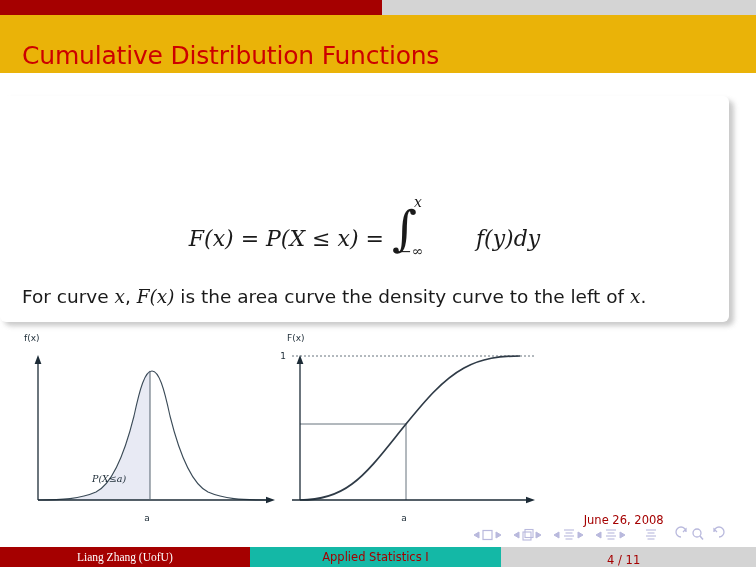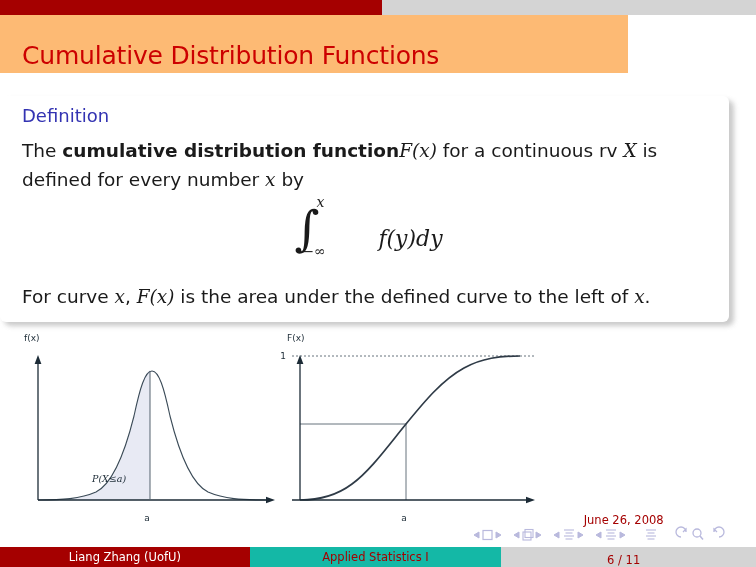--- a/index.html
+++ b/index.html
@@ -28,23 +28,23 @@
     top: 0; left: 0;
     width: 382px;
     height: 15px;
     background: #a50000;
   }
 
   
   .title-band {
     position: absolute;
     top: 15px; left: 0;
-    width: 628px;
+    width: 756px;
     height: 58px;
-    background: #fdba74;
+    background: #eab308;
   }
   .slide-title {
     position: absolute;
     left: 22px;
     top: 26px;
     font-size: 25px;
     color: #cc0000;
     font-family: "DejaVu Sans", "Liberation Sans", sans-serif;
     letter-spacing: -0.2px;
     white-space: nowrap;
@@ -181,20 +181,21 @@
     align-items: center;
     font-size: 11.5px;
     color: #a50000;
     white-space: nowrap;
   }
   .foot-author {
     width: 253px;
     background: #a50000;
     color: #ffffff;
     justify-content: center;
+    font-family: Liberation Serif, serif;
   }
   .foot-course {
     width: 255px;
     background: #14b8a6;
     justify-content: center;
   }
   .foot-right {
     width: 248px;
     background: #d4d4d4;
     justify-content: flex-end;
@@ -210,39 +211,36 @@
   <div class="topbar-red"></div>
 </div>
 
 <div class="title-band">
   <div class="slide-title">Cumulative Distribution Functions</div>
 </div>
 
 <div class="defbox-shadow"></div>
 <div class="defbox">
 
-  <div class="def-head">Definition</div>
-
-  <div class="def-body">
-    <span>The </span><b>cumulative distribution function</b><span class="mi">F(x)</span><span> for a continuous rv </span><span class="mi">X</span><span> is defined for every number </span><span class="mi">x</span><span> by</span>
-  </div>
+
 
   <div class="formula">
     <span class="eqline">
+      <span class="mathvar" style="font-size:22px;">F(x) = P(X ≤ x) =</span>
       <span class="intwrap">
         <span class="intsign">∫</span>
         <span class="intupper">x</span>
         <span class="intlower">−∞</span>
       </span>
       <span class="mathvar" style="font-size:22px;margin-left:34px;">f(y)dy</span>
     </span>
   </div>
 
   <div class="def-tail">
-    <span>For curve </span><span class="mi">x</span><span>, </span><span class="mi">F(x)</span><span> is the area under the defined curve to the left of </span><span class="mi">x</span><span>.</span>
+    <span>For curve </span><span class="mi">x</span><span>, </span><span class="mi">F(x)</span><span> is the area curve the density curve to the left of </span><span class="mi">x</span><span>.</span>
   </div>
 </div>
 
 <div class="figures">
   <svg width="756" height="195" viewBox="0 0 756 195">
 
     <g>
 
       <path d="M 38,170 C 70,170 86,168 100,160 C 116,150 126,120 136,78 C 140,58 144,44 150,40 L 150,170 Z" fill="#e8eaf4" stroke="none"></path>
 
@@ -334,15 +332,15 @@
       <path d="M 249,11 A 5,5 0 1 0 244,6 L 244,3 L 247,6" fill="none" stroke-width="1.3"></path>
     </g>
   </svg>
 </div>
 
 <div class="footer">
   <div class="foot-seg foot-author">Liang Zhang  (UofU)</div>
   <div class="foot-seg foot-course">Applied Statistics I</div>
   <div class="foot-seg foot-right">
     <span>June 26, 2008</span>
-    <span>6 / 11</span>
+    <span>4 / 11</span>
   </div>
 </div>
 
 </body></html>

